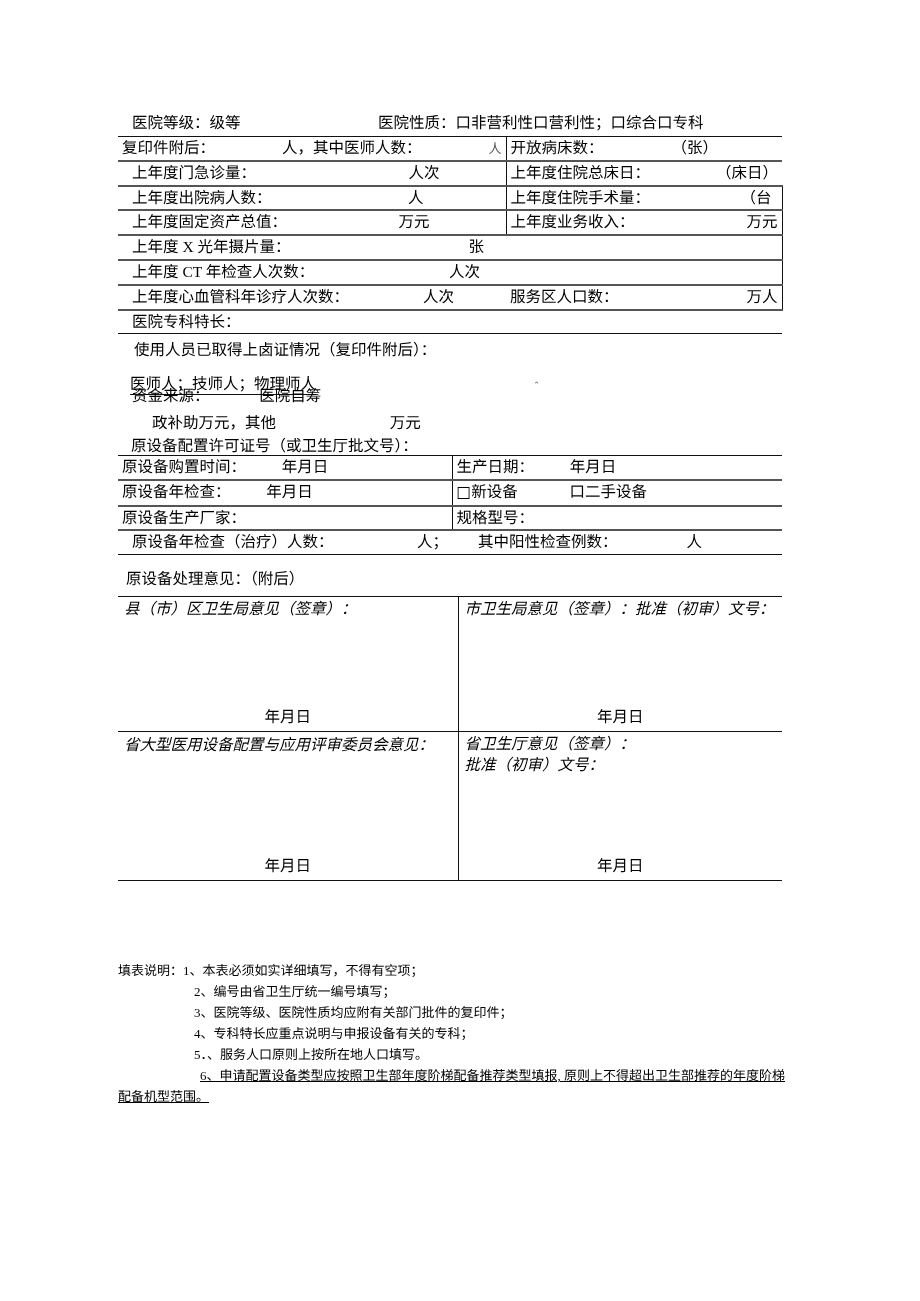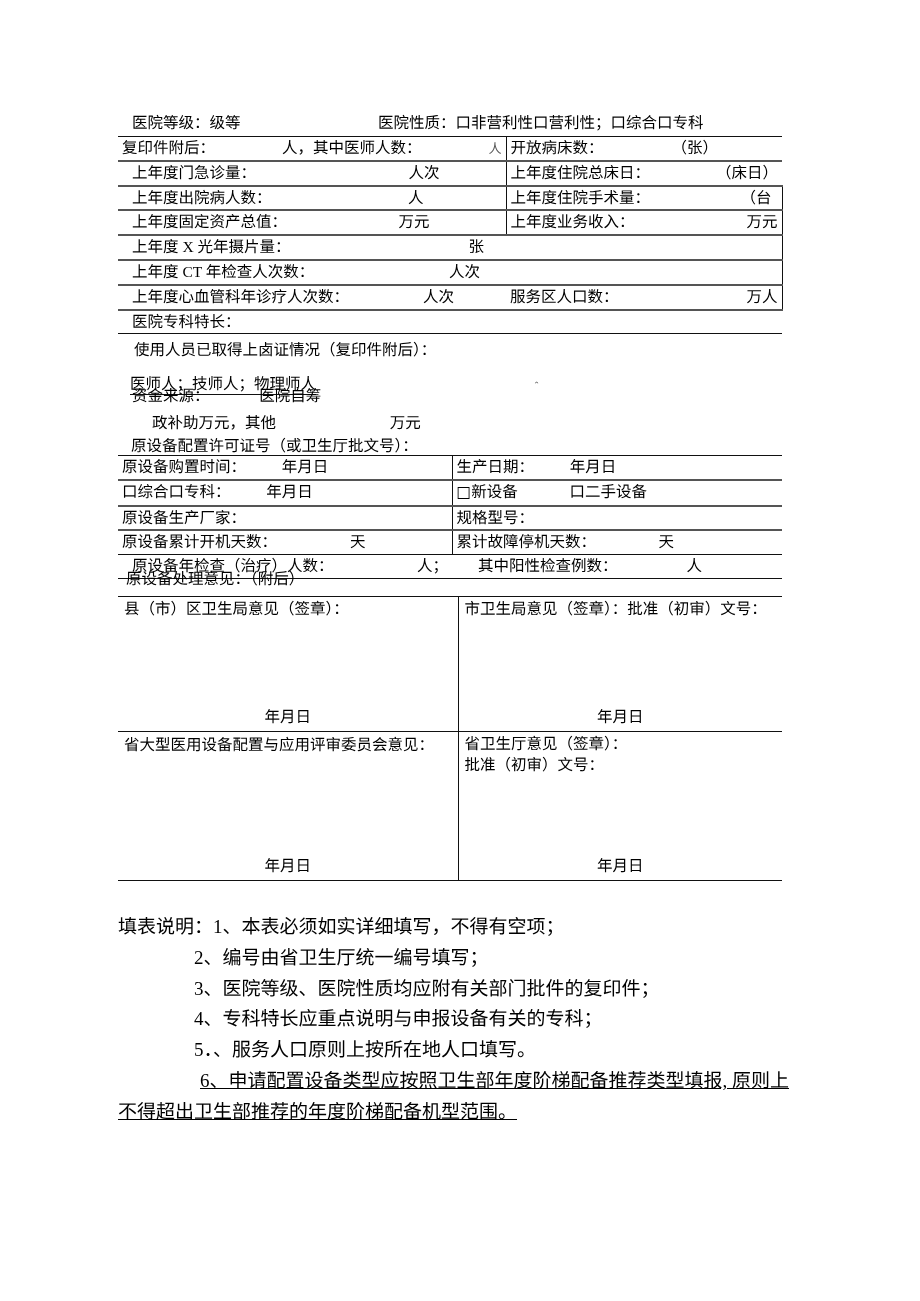--- a/index.html
+++ b/index.html
@@ -89,37 +89,37 @@
   }
   #block-d td {
     vertical-align: top;
     padding: 3px 6px;
     white-space: normal;
   }
   .sig-box {
     position: relative;
     height: 128px;
   }
-  .sig-head { display: block; }
+  .sig-head { display: block; font-style: italic; }
   .sig-date {
     position: absolute;
     left: 0;
     right: 0;
     bottom: 2px;
     text-align: center;
   }
   .sig-date-inner { display: inline-block; }
 
   
   #notes {
     position: absolute;
     left: 118px;
-    top: 912px;
+    top: 960px;
     width: 672px;
-    font-size: 19px;
+    font-size: 13px;
     line-height: 1.62;
   }
   .note-row { display: block; white-space: nowrap; }
   .note-indent { padding-left: 76px; }
   .note-last { white-space: normal; padding-left: 76px; text-indent: 0; }
   .note-last .n6-text { display: inline; }
 
   
   .cb { font-family: "DejaVu Sans", sans-serif; }
 
@@ -308,56 +308,40 @@
       </td>
       <td class="hb-d">
         <span class="lbl">生产日期：</span>
         <span style="display:inline-block;width:28px"></span>
         <span>年月日</span>
       </td>
     </tr>
 
     <tr>
       <td class="hb-d vr">
-        <span class="lbl">口综合口专科：</span>
+        <span class="lbl">原设备年检查：</span>
         <span style="display:inline-block;width:28px"></span>
         <span>年月日</span>
       </td>
       <td class="hb-d">
         <span class="cb">□新设备</span>
         <span style="display:inline-block;width:44px"></span>
         <span class="cb">口二手设备</span>
       </td>
     </tr>
 
     <tr>
       <td class="hb-d vr">
         <span class="lbl">原设备生产厂家：</span>
       </td>
       <td class="hb-d">
         <span class="lbl">规格型号：</span>
       </td>
     </tr>
 
-    <tr>
-      <td class="hb vr">
-        <div class="cell-inner">
-          <span class="lbl">原设备累计开机天数：</span>
-          <span class="spacer"></span>
-          <span class="unit" style="margin-right:82px">天</span>
-        </div>
-      </td>
-      <td class="hb">
-        <div class="cell-inner">
-          <span class="lbl">累计故障停机天数：</span>
-          <span class="spacer"></span>
-          <span class="unit" style="margin-right:104px">天</span>
-        </div>
-      </td>
-    </tr>
 
     <tr>
       <td class="hb indent-1">
         <div class="cell-inner">
           <span class="lbl">原设备年检查（治疗）人数：</span>
           <span class="spacer"></span>
           <span class="unit">人；</span>
         </div>
       </td>
       <td class="hb">

